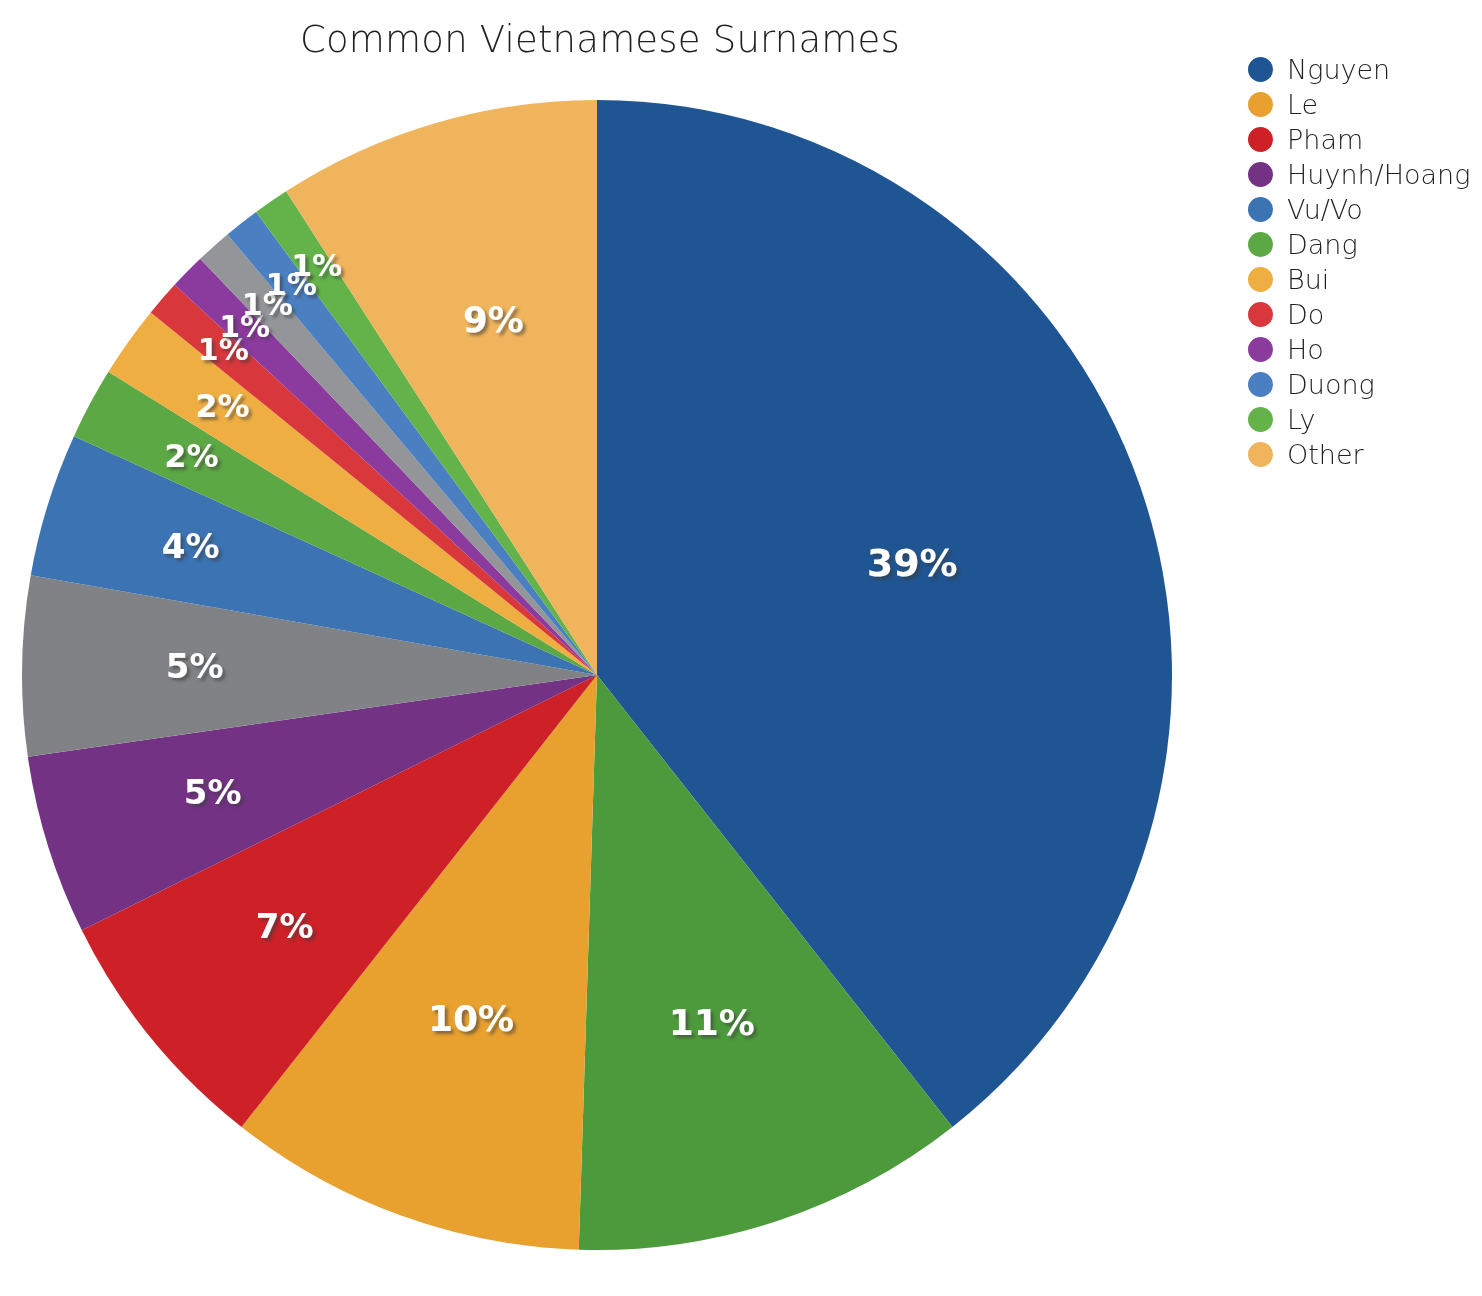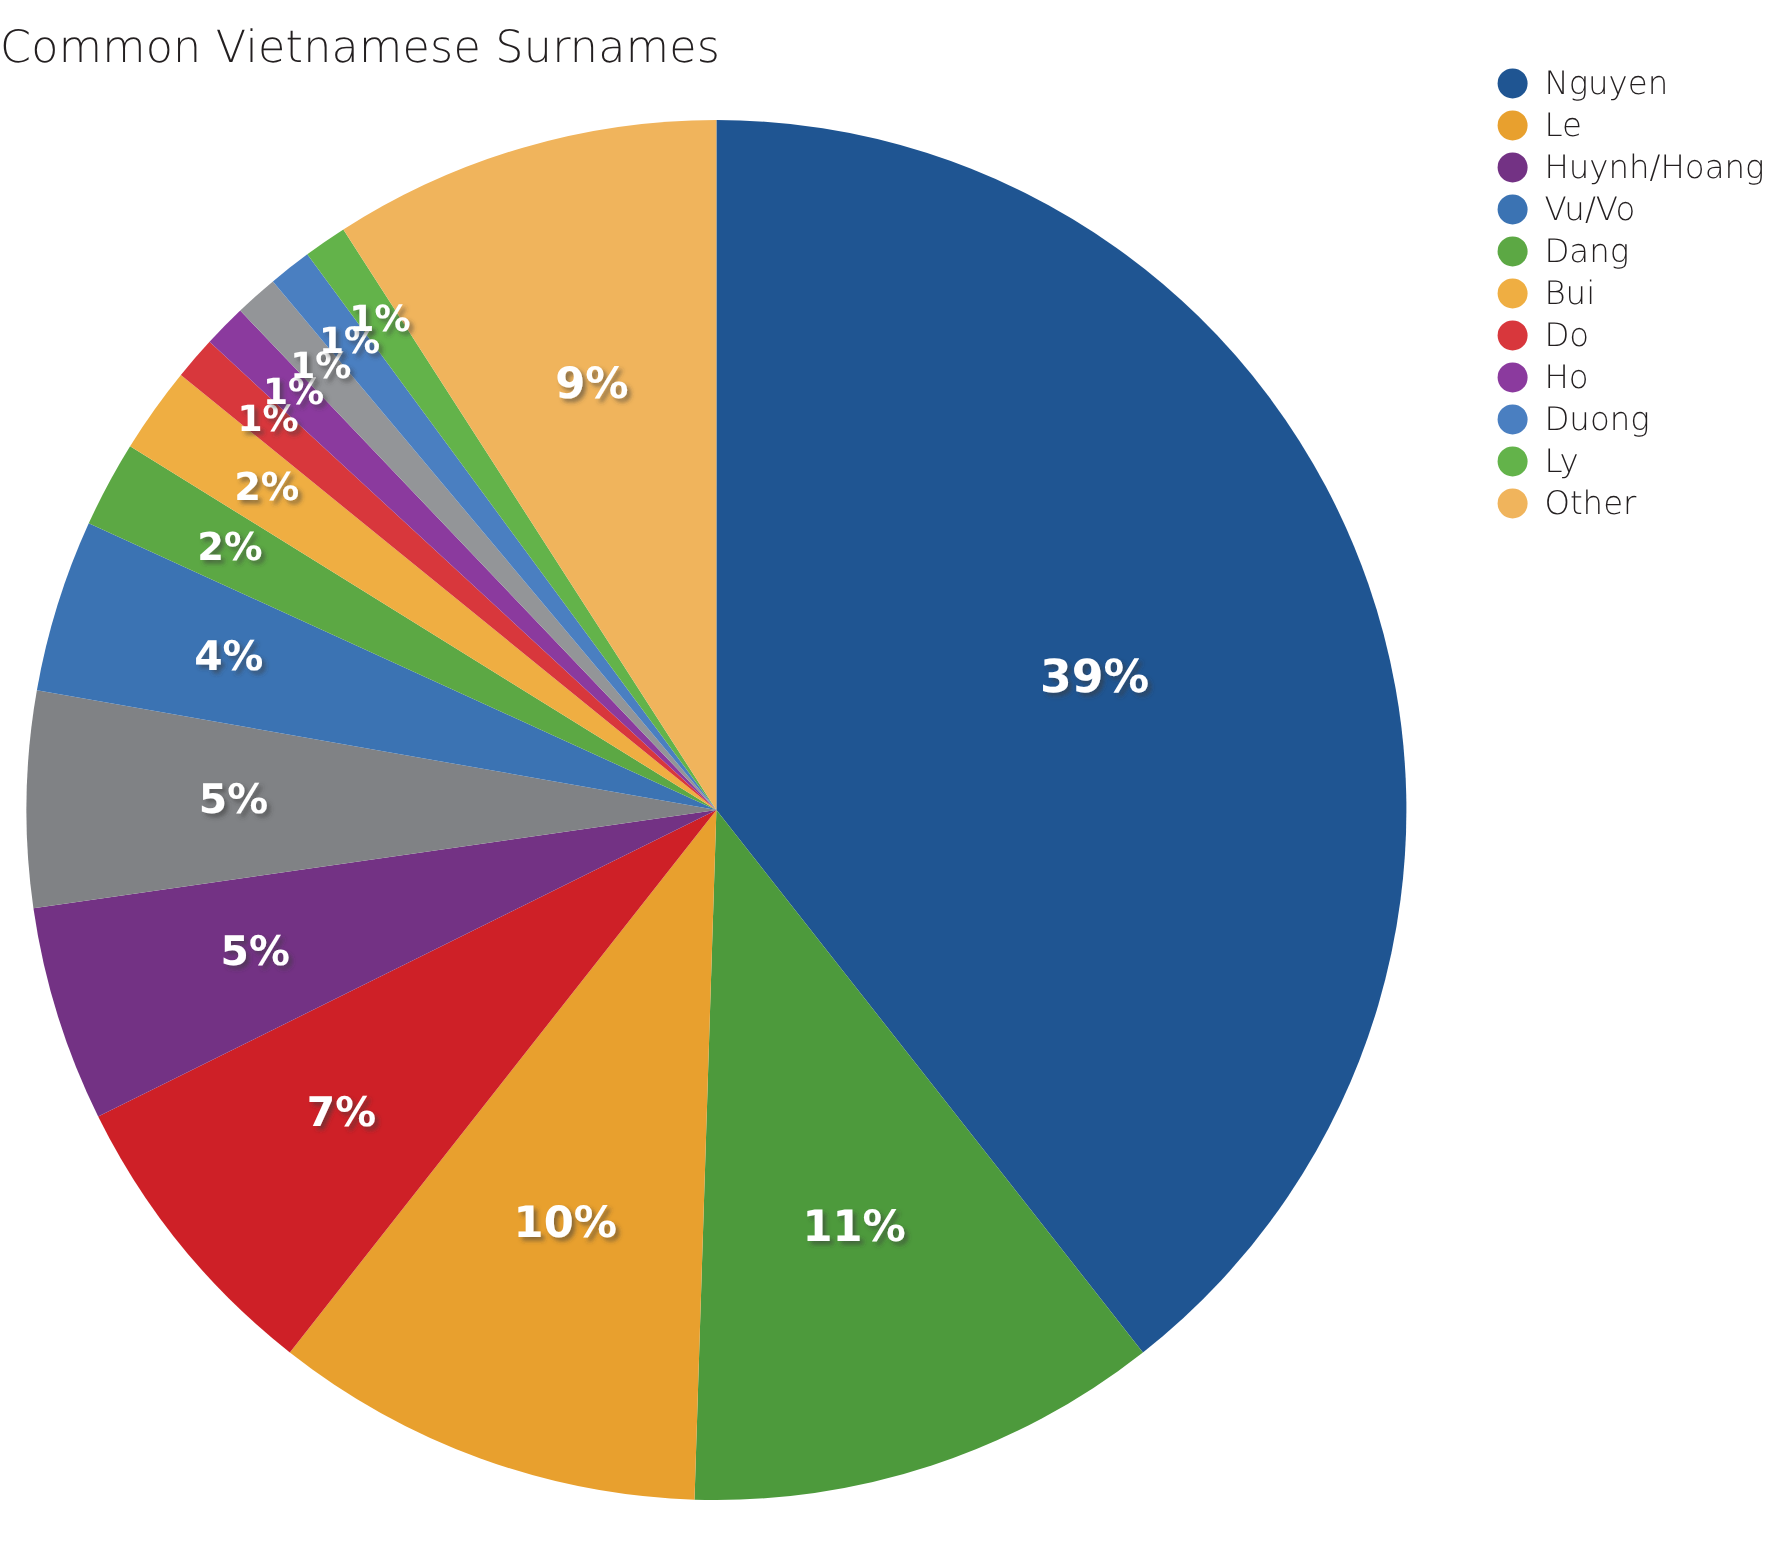--- a/index.html
+++ b/index.html
@@ -18,20 +18,21 @@
   #chart-root {
     position: absolute;
     inset: 0;
   }
 
   #chart-title {
     position: absolute;
     left: 0;
     top: 18px;
     width: 1200px;
+    text-align: center;
     font-family: "DejaVu Sans", sans-serif;
     font-weight: 300;
     font-size: 37px;
     letter-spacing: 0.2px;
     color: #231f20;
     white-space: nowrap;
   }
 
   #pie-area {
     position: absolute;
@@ -142,20 +143,24 @@
   <div id="legend">
       <div class="legend-item">
         <span class="legend-swatch" style="background: rgb(31, 85, 146);"></span>
         <span class="legend-label">Nguyen</span>
       </div>
       <div class="legend-item">
         <span class="legend-swatch" style="background: rgb(232, 160, 46);"></span>
         <span class="legend-label">Le</span>
       </div>
       <div class="legend-item">
+        <span class="legend-swatch" style="background: rgb(206, 32, 39);"></span>
+        <span class="legend-label">Pham</span>
+      </div>
+      <div class="legend-item">
         <span class="legend-swatch" style="background: rgb(115, 50, 132);"></span>
         <span class="legend-label">Huynh/Hoang</span>
       </div>
       <div class="legend-item">
         <span class="legend-swatch" style="background: rgb(59, 115, 179);"></span>
         <span class="legend-label">Vu/Vo</span>
       </div>
       <div class="legend-item">
         <span class="legend-swatch" style="background: rgb(92, 168, 68);"></span>
         <span class="legend-label">Dang</span>

